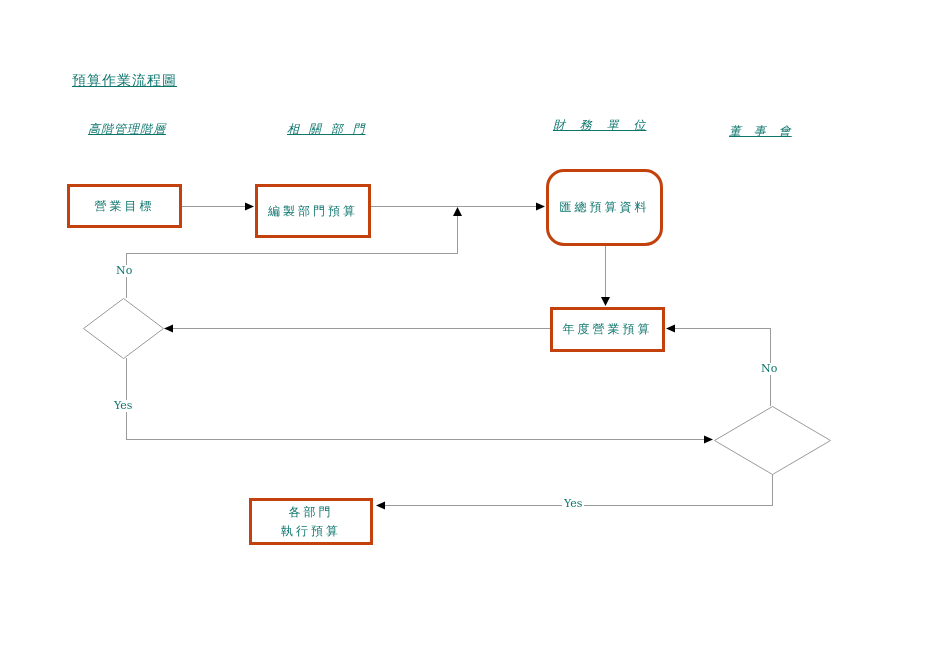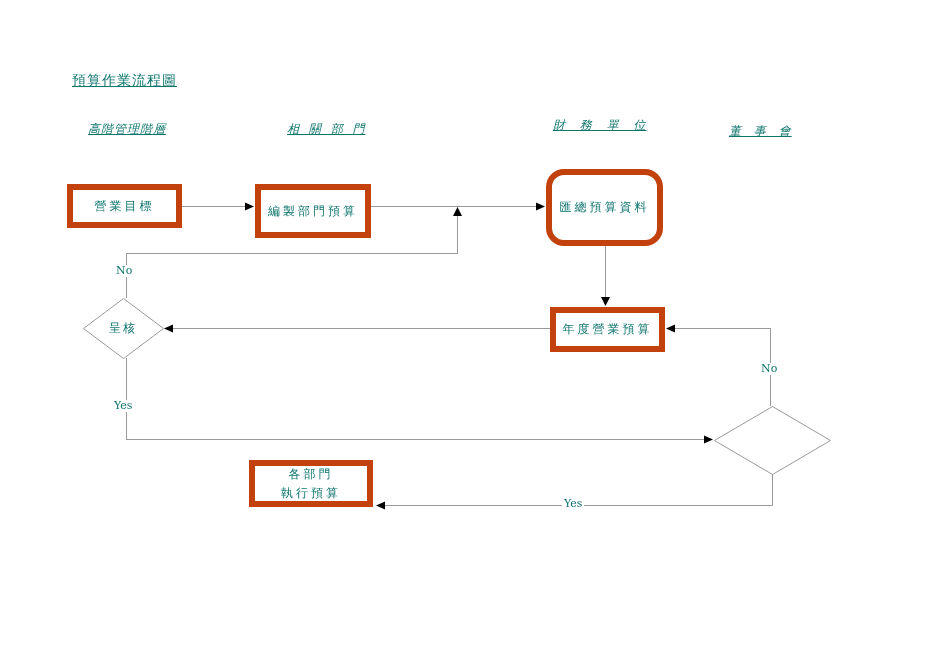--- a/index.html
+++ b/index.html
@@ -30,35 +30,35 @@
     font-style: italic;
   }
   .lane-management { left: 88px;  top: 121px; letter-spacing: 1px; }
   .lane-departments{ left: 287px; top: 121px; word-spacing: 4px; letter-spacing: 1px; }
   .lane-finance    { left: 553px; top: 117px; word-spacing: 9px; letter-spacing: 1px; }
   .lane-board      { left: 729px; top: 123px; word-spacing: 7px; letter-spacing: 1px; }
 
   .node {
     position: absolute;
     box-sizing: border-box;
-    border: 6px solid #c2410c;
+    border: 3px solid #c2410c;
     background: #ffffff;
     display: flex;
     align-items: center;
     justify-content: center;
     text-align: center;
     font-size: 12px;
     letter-spacing: 3px;
     line-height: 1.55;
   }
   .node-goal      { left: 67px;  top: 184px; width: 115px; height: 44px; }
   .node-prepare   { left: 255px; top: 184px; width: 116px; height: 54px; }
   .node-aggregate { left: 546px; top: 169px; width: 117px; height: 77px; border-radius: 18px; }
   .node-annual    { left: 550px; top: 307px; width: 115px; height: 45px; }
-  .node-execute   { left: 249px; top: 460px; width: 124px; height: 47px; flex-direction: column; }
+  .node-execute   { left: 249px; top: 498px; width: 124px; height: 47px; flex-direction: column; }
 
   .diamond-label {
     position: absolute;
     display: flex;
     align-items: center;
     justify-content: center;
     text-align: center;
     font-size: 12px;
     letter-spacing: 2px;
   }
@@ -129,22 +129,19 @@
     <span>匯總預算資料</span>
   </div>
   <div class="node node-annual">
     <span>年度營業預算</span>
   </div>
   <div class="node node-execute">
     <span>各部門</span>
     <span>執行預算</span>
   </div>
 
-  <div class="diamond-label diamond-label-submit">
-    <span>呈核</span>
-  </div>
 
   <span class="edge-label edge-submit-no">No</span>
   <span class="edge-label edge-submit-yes">Yes</span>
   <span class="edge-label edge-review-no">No</span>
   <span class="edge-label edge-review-yes">Yes</span>
 
 </div>
 
 </body></html>

